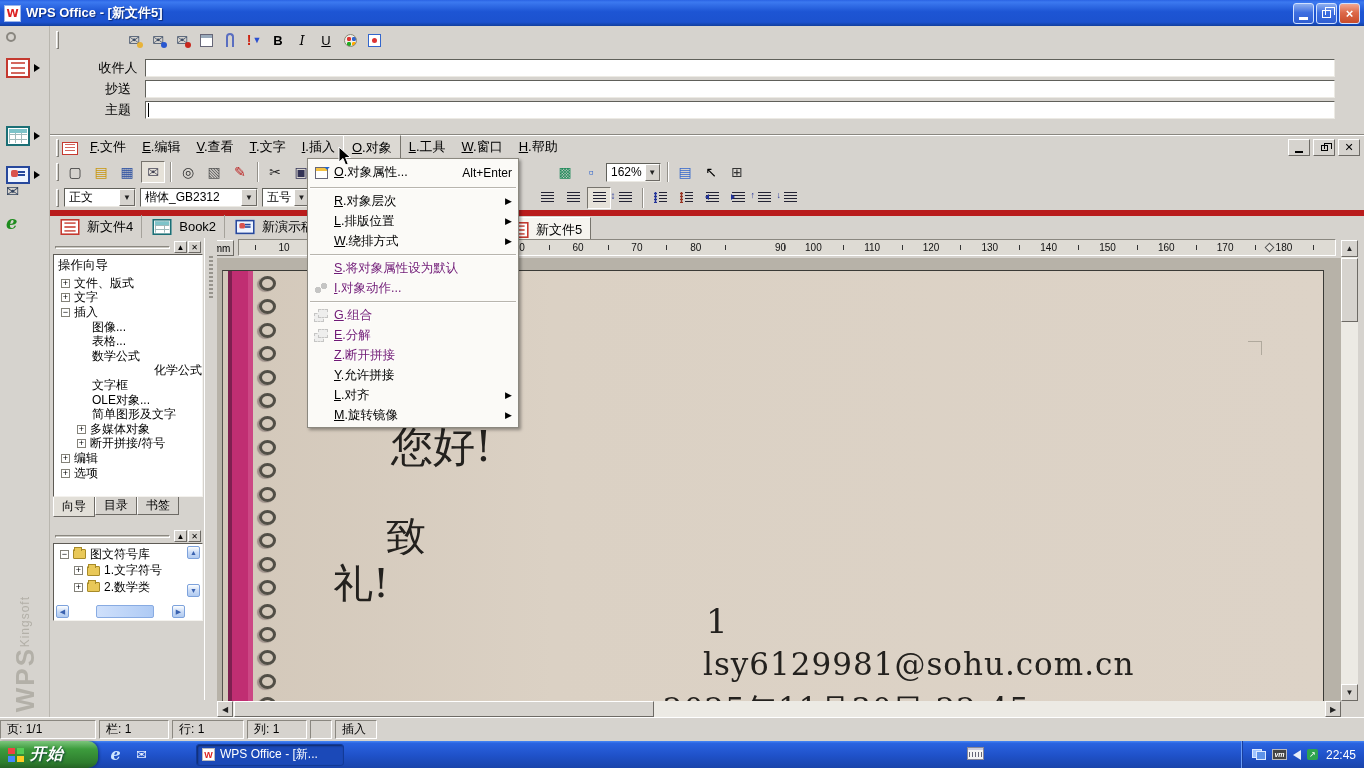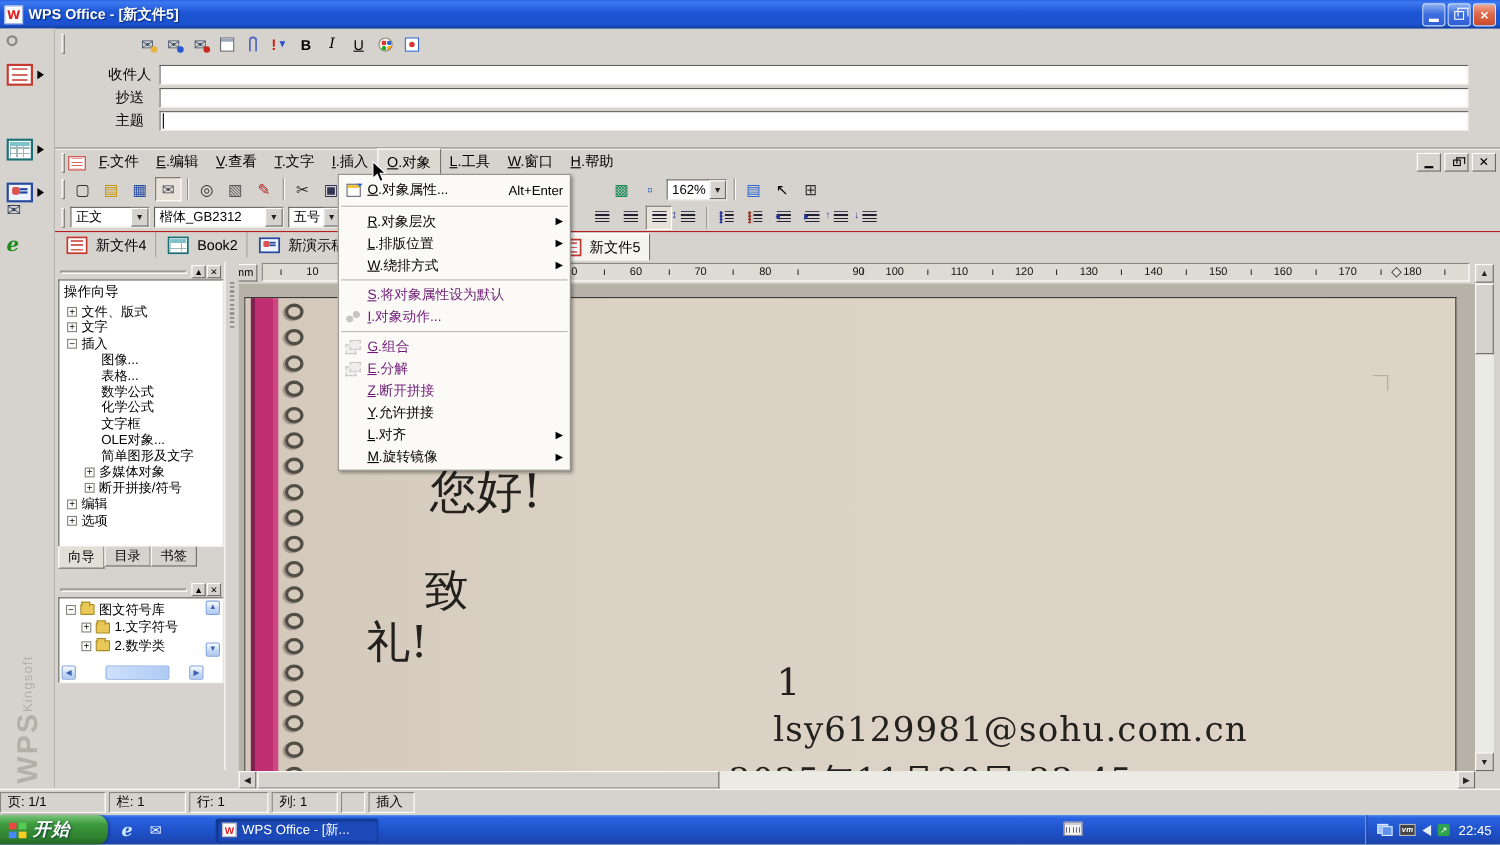--- a/index.html
+++ b/index.html
@@ -84,21 +84,21 @@
 .fico.bl{background:radial-gradient(circle at 1.5px 1.5px,#239 1.2px,transparent 1.5px) 0 0/4px 3px repeat-y,repeating-linear-gradient(180deg,#223 0 1px,transparent 1px 3px) 5px 0/8px 100% no-repeat}
 .fico.nl{background:radial-gradient(circle at 1.5px 1.5px,#932 1.2px,transparent 1.5px) 0 0/4px 3px repeat-y,repeating-linear-gradient(180deg,#223 0 1px,transparent 1px 3px) 5px 0/8px 100% no-repeat}
 .fico.di:after,.fico.ii:after{content:"";position:absolute;top:2px;width:0;height:0;border-top:3px solid transparent;border-bottom:3px solid transparent}
 .fico.di:after{left:-1px;border-right:4px solid #239}
 .fico.ii:after{left:-1px;border-left:4px solid #239}
 .fico.su:before,.fico.sd:before{position:absolute;left:-7px;top:-2px;font-size:9px;color:#239}
 .fico.su:before{content:"↑"}
 .fico.sd:before{content:"↓"}
 .fico.ls:before{content:"↕";position:absolute;left:-8px;top:-2px;font-size:10px;color:#239}
 
-#tabsrow{left:50px;top:210px;width:1314px;height:27px;border-top:1px solid #b91c1c;display:flex;align-items:flex-start}
+#tabsrow{left:50px;top:210px;width:1314px;height:27px;border-top:6px solid #b91c1c;display:flex;align-items:center}
 .dtab{height:23px;display:flex;align-items:center;padding:0 8px;gap:5px;font-size:13px;border-right:1px solid #a5a29b;white-space:nowrap}
 .dtab.active{background:#f6f4ef;border:1px solid;border-color:#fff #77746d transparent #fff;height:25px;position:absolute}
 .mini2{transform:scale(.8);transform-origin:center}
 
 #rulerrow{left:50px;top:238px;width:1314px;height:20px}
 #mmbox{position:absolute;left:160px;top:2px;width:24px;height:16px;background:#d6d3ce;border:1px solid;border-color:#fff #6d6a65 #6d6a65 #fff;font-size:10px;display:flex;align-items:center;justify-content:center}
 #rulerband{position:absolute;left:188px;top:1px;width:1098px;height:17px;background:#dedbd4;border:1px solid;border-color:#8a8780 #fff #fff #8a8780}
 .rnum{position:absolute;top:2px;font-size:10px;color:#111;transform:translateX(-50%)}
 .rtick{position:absolute;top:5px;width:1px;height:5px;background:#333}
 #rmarker{position:absolute;top:4px;width:7px;height:7px;background:#e8e5de;border:1px solid #555;transform:rotate(45deg)}
@@ -535,21 +535,21 @@
         </div>
         <div class="t-row" style="padding-left: 36px;">
           <span>图像...</span>
         </div>
         <div class="t-row" style="padding-left: 36px;">
           <span>表格...</span>
         </div>
         <div class="t-row" style="padding-left: 36px;">
           <span>数学公式</span>
         </div>
-        <div class="t-row" style="padding-left: 36px;">
+        <div class="t-row" style="padding-left: 36px; justify-content: flex-end;">
           <span>化学公式</span>
         </div>
         <div class="t-row" style="padding-left: 36px;">
           <span>文字框</span>
         </div>
         <div class="t-row" style="padding-left: 36px;">
           <span>OLE对象...</span>
         </div>
         <div class="t-row" style="padding-left: 36px;">
           <span>简单图形及文字</span>

